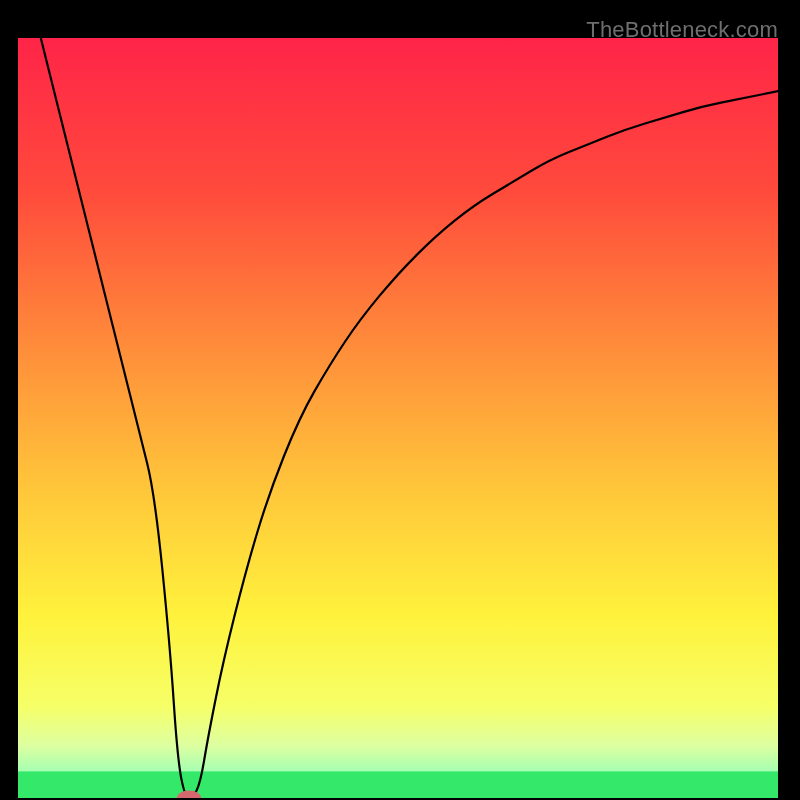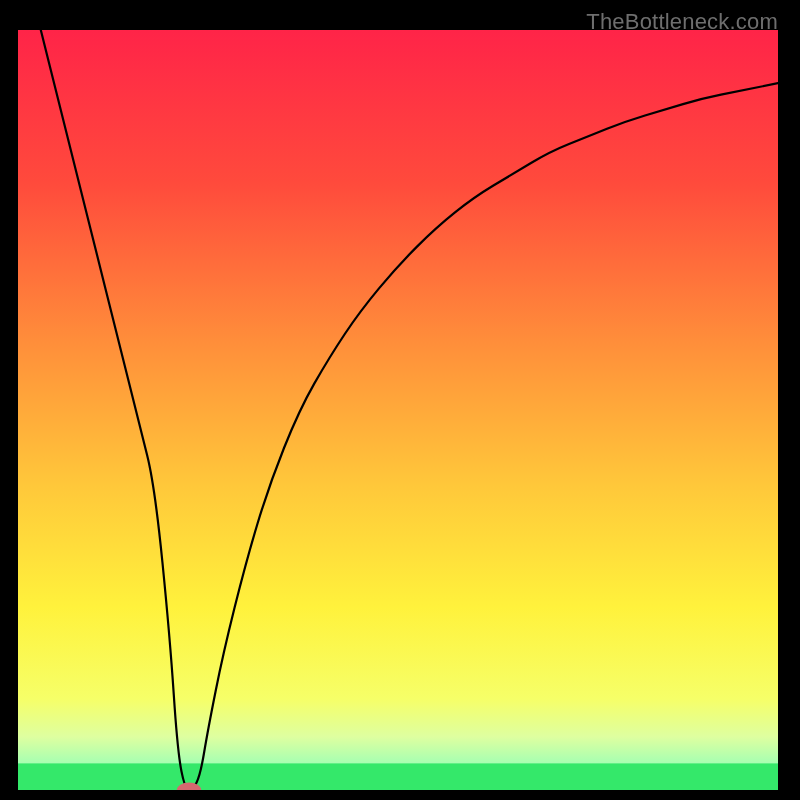--- a/index.html
+++ b/index.html
@@ -5,21 +5,21 @@
   html, body {
     margin: 0;
     padding: 0;
     width: 800px;
     height: 800px;
     background: #000;
     overflow: hidden;
   }
   .frame {
     position: absolute;
-    top: 8px;
+    top: 16px;
     left: 0;
     width: 800px;
     height: 668px;
   }
   .plot-area {
     position: absolute;
     width: 760px;
     height: 760px;
     left: 18px;
     top: 22px;

